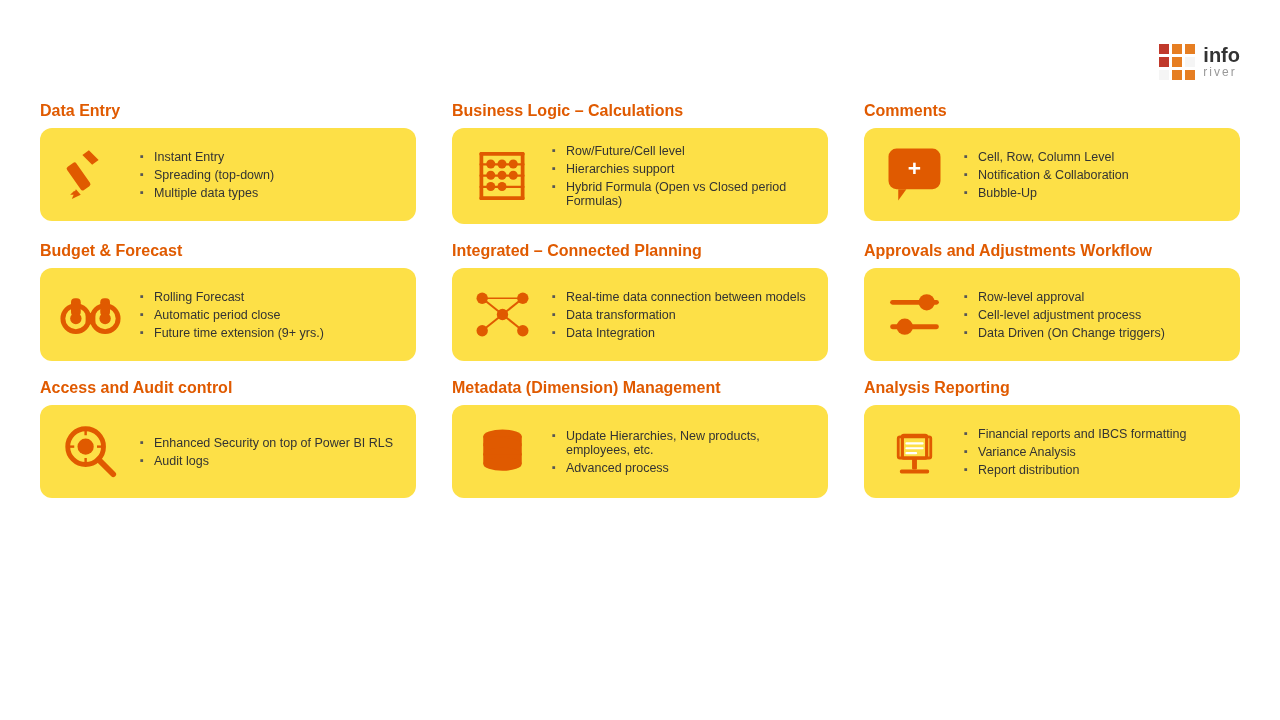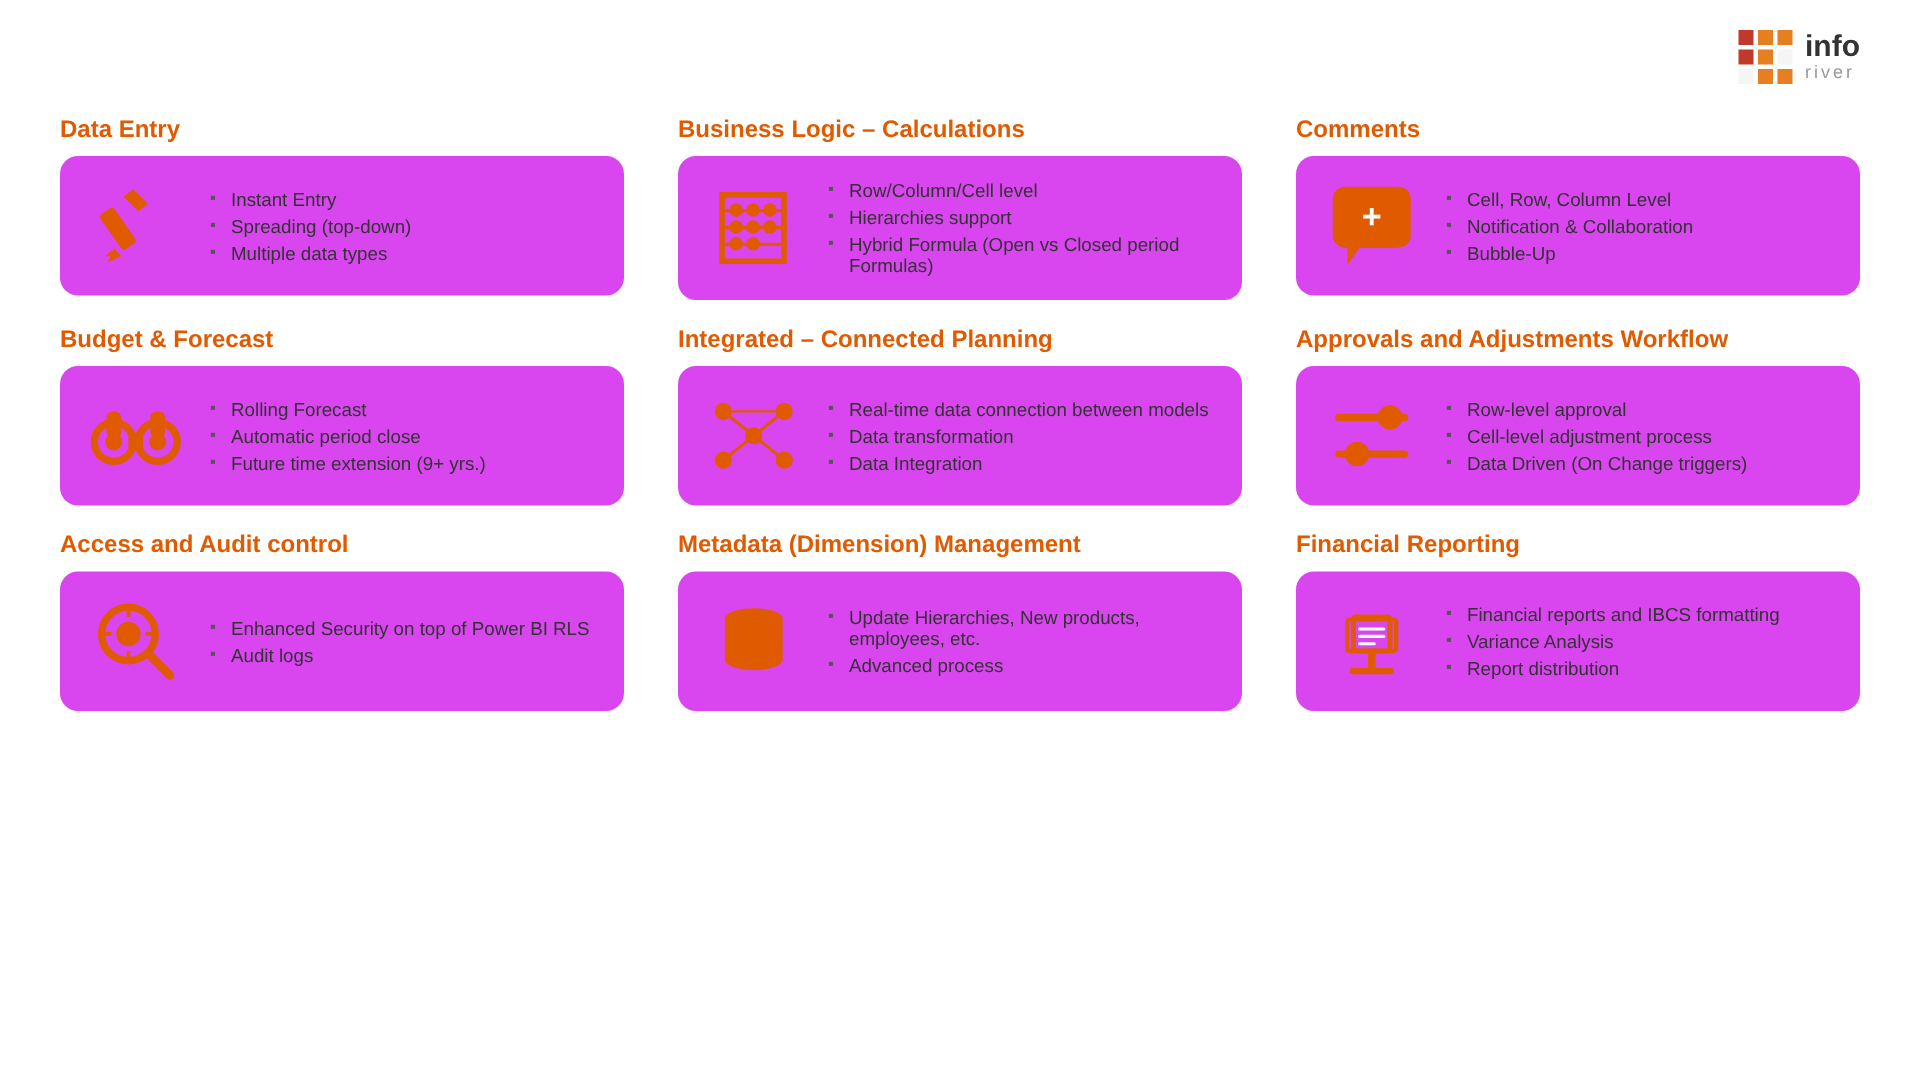--- a/index.html
+++ b/index.html
@@ -4,21 +4,21 @@
   <style>
     * { box-sizing: border-box; margin: 0; padding: 0; }
     body {
       font-family: 'Segoe UI', Arial, sans-serif;
       background: #fff;
       width: 1280px;
       min-height: 720px;
       overflow: hidden;
     }
     .page {
-      padding: 20px 40px 20px 40px;
+      padding: 44px 40px 20px 40px;
       position: relative;
     }
     .header {
       display: flex;
       justify-content: space-between;
       align-items: flex-start;
       margin-bottom: 8px;
     }
     .header-left h1 {
       font-size: 32px;
@@ -53,21 +53,21 @@
       gap: 18px 36px;
       margin-top: 22px;
     }
     .section-title {
       font-size: 16px;
       font-weight: 600;
       color: #e05a00;
       margin-bottom: 8px;
     }
     .card {
-      background: #d946ef;
+      background: #fde047;
       border-radius: 12px;
       padding: 14px 16px;
       display: flex;
       align-items: center;
       gap: 16px;
       min-height: 90px;
     }
     .icon-area {
       flex-shrink: 0;
       width: 68px;
@@ -165,21 +165,21 @@
       <circle cx="40" cy="24" r="6"></circle>
       <circle cx="55" cy="24" r="6"></circle>
       <circle cx="25" cy="39" r="6"></circle>
       <circle cx="40" cy="39" r="6"></circle>
       <circle cx="55" cy="39" r="6"></circle>
       <circle cx="25" cy="54" r="6"></circle>
       <circle cx="40" cy="54" r="6"></circle>
     </svg>
           </div>
           <ul class="bullet-list">
-            <li>Row/Column/Cell level</li>
+            <li>Row/Future/Cell level</li>
             <li>Hierarchies support</li>
             <li>Hybrid Formula (Open vs Closed period Formulas)</li>
           </ul>
         </div>
       </div>
       <div class="section-wrap">
         <div class="section-title">Comments</div>
         <div class="card">
           <div class="icon-area">
             <svg xmlns="http://www.w3.org/2000/svg" viewBox="0 0 80 80" width="65" height="65" fill="#e05a00">
@@ -292,21 +292,21 @@
       <ellipse cx="40" cy="58" rx="28" ry="10"></ellipse>
     </svg>
           </div>
           <ul class="bullet-list">
             <li>Update Hierarchies, New products, employees, etc.</li>
             <li>Advanced process</li>
           </ul>
         </div>
       </div>
       <div class="section-wrap">
-        <div class="section-title">Financial Reporting</div>
+        <div class="section-title">Analysis Reporting</div>
         <div class="card">
           <div class="icon-area">
             <svg xmlns="http://www.w3.org/2000/svg" viewBox="0 0 80 80" width="65" height="65" fill="#e05a00">
       <rect x="25" y="20" width="30" height="28" rx="2" fill="none" stroke="#e05a00" stroke-width="4"></rect>
       <rect x="20" y="22" width="40" height="26" rx="2" fill="none" stroke="#e05a00" stroke-width="3.5"></rect>
       <rect x="37" y="48" width="6" height="14" rx="1"></rect>
       <rect x="22" y="62" width="36" height="5" rx="2"></rect>
       <line x1="30" y1="30" x2="50" y2="30" stroke="white" stroke-width="2.5" stroke-linecap="round"></line>
       <line x1="30" y1="36" x2="50" y2="36" stroke="white" stroke-width="2.5" stroke-linecap="round"></line>
       <line x1="30" y1="42" x2="42" y2="42" stroke="white" stroke-width="2.5" stroke-linecap="round"></line>

